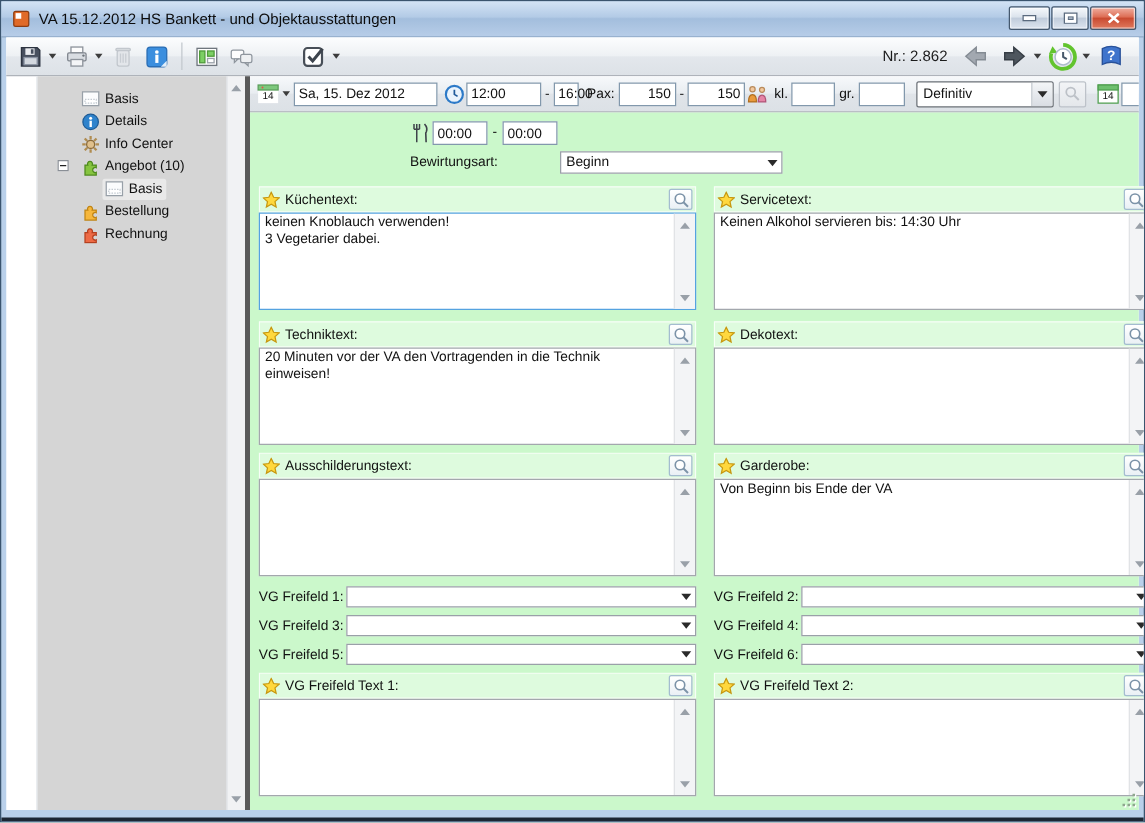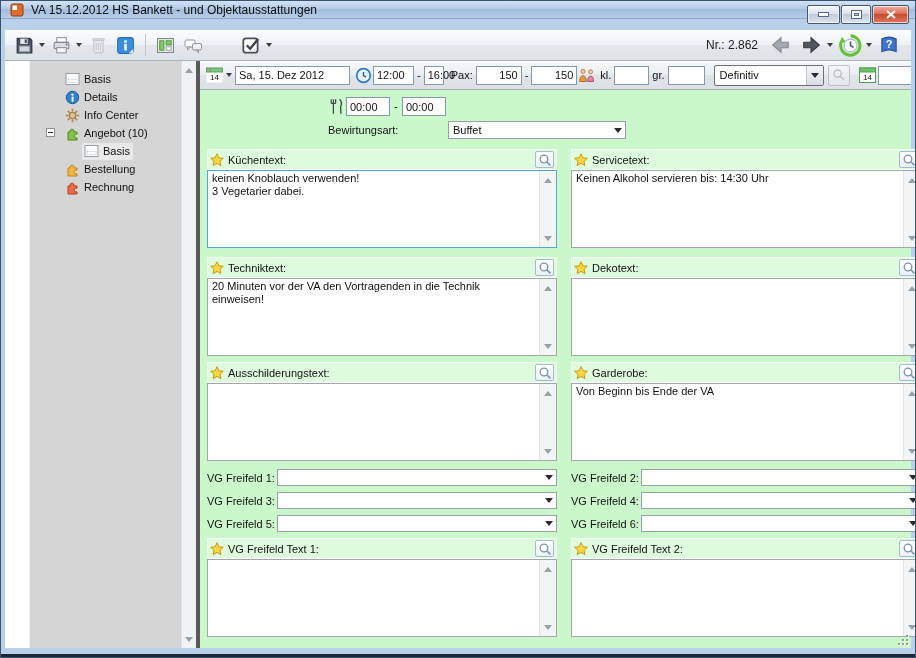--- a/index.html
+++ b/index.html
@@ -2,21 +2,21 @@
 <html><head>
 <meta charset="utf-8">
 <style>
   html,body{margin:0;padding:0;background:#e8e8e8;}
   *{box-sizing:border-box;}
   .window{position:relative;width:916px;height:658px;background:#b9d0ea;border:1px solid #3a546e;
           font-family:"Liberation Sans",sans-serif;font-size:11px;color:#111;overflow:hidden;}
   .window::after{content:"";position:absolute;left:0;right:0;bottom:0;height:3px;background:#1c2633;}
 
   
-  .titlebar{position:absolute;left:0;top:0;right:0;height:18px;
+  .titlebar{position:absolute;left:0;top:0;right:0;height:29px;
     background:linear-gradient(#d3e3f5,#b3cbe6 45%,#a3bedd 50%,#b7cde8);
     display:flex;align-items:center;padding:0 8px;border-bottom:1px solid #8fa9c6;}
   .title-icon{width:16px;height:16px;margin-right:6px;flex:none;}
   .title-text{font-size:12px;color:#0c0c0c;white-space:nowrap;}
   .win-controls{position:absolute;top:4px;right:6px;display:flex;}
   .wbtn{height:19px;border:1px solid #44586e;border-radius:2px;margin-left:1px;
     background:linear-gradient(#f6f9fc,#dbe3ec 45%,#c0ccdb 50%,#dde5ef);
     display:flex;align-items:center;justify-content:center;box-shadow:inset 0 0 0 1px rgba(255,255,255,.65);}
   .wbtn.min{width:33px}.wbtn.max{width:30px}
   .wbtn.close{width:37px;background:linear-gradient(#f0b0a2,#dd6d54 45%,#c94a30 50%,#e07a5e);}
@@ -309,21 +309,21 @@
             <span class="caret"></span>
           <div class="input" style="width:115px">
               <span>Sa, 15. Dez 2012</span>
             </div>
           <div class="ibtn" style="margin-left:4px">
             <svg width="17" height="17" viewBox="0 0 16 16">
               <circle cx="8" cy="8" r="6.4" fill="#eaf3fc" stroke="#2d7ac8" stroke-width="1.6"></circle>
               <path d="M8 4.6 V8 l2.4 1.5" stroke="#205a9a" stroke-width="1.3" fill="none"></path>
             </svg>
           </div>
-          <div class="input" style="width:41px">
+          <div class="input" style="width:60px">
               <span>12:00</span>
             </div>
           <span class="dash">-</span>
           <div class="input" style="width:20px">
               <span>16:00</span>
             </div>
           <span class="dlabel" style="margin-left:7px">Pax:</span>
           <div class="input right" style="width:46px">
               <span>150</span>
             </div>
@@ -386,21 +386,21 @@
           <div class="input abs" style="left:146px;top:7px;width:44px">
               <span>00:00</span>
             </div>
           <span class="abs" style="left:194px;top:10px">-</span>
           <div class="input abs" style="left:202px;top:7px;width:44px">
               <span>00:00</span>
             </div>
 
           <span class="abs" style="left:128px;top:34px">Bewirtungsart:</span>
           <div class="combo-flat abs" style="left:248px;top:31px;width:178px;height:18px">
-            <span class="ctext">Buffet</span>
+            <span class="ctext">Beginn</span>
             <span class="cbtn">
                 <span class="arrow-dn"></span>
               </span>
           </div>
 
           <div class="panel" style="left:7px;top:59px">
             <div class="panel-h">
               <svg width="14" height="14">
                   <path d="M7 0.8 l1.9 4 4.4 0.5 -3.3 3 0.9 4.3 -3.9-2.2 -3.9 2.2 0.9-4.3 -3.3-3 4.4-0.5 z" fill="#ffd83d" stroke="#c79810"></path>
                 </svg>

